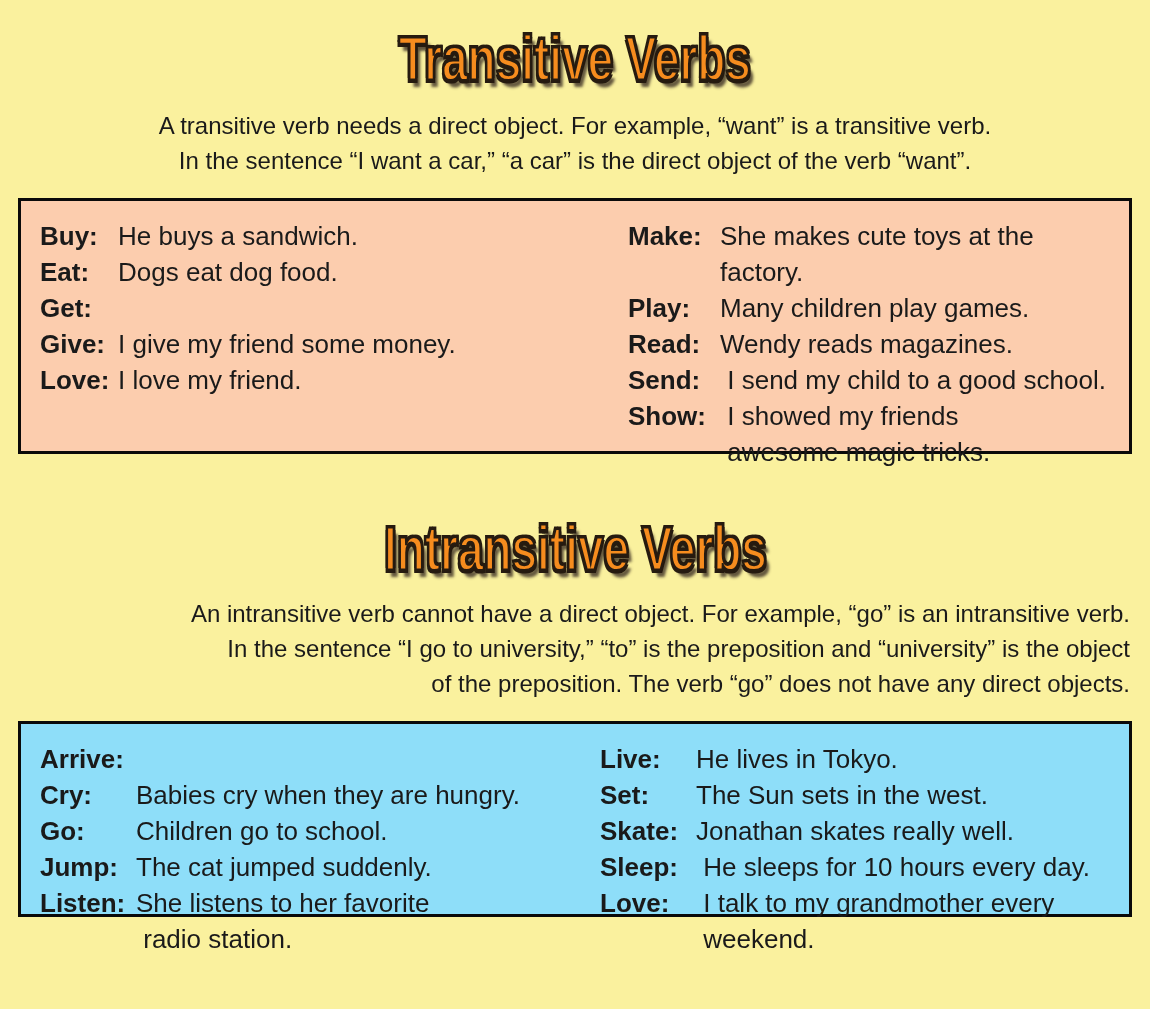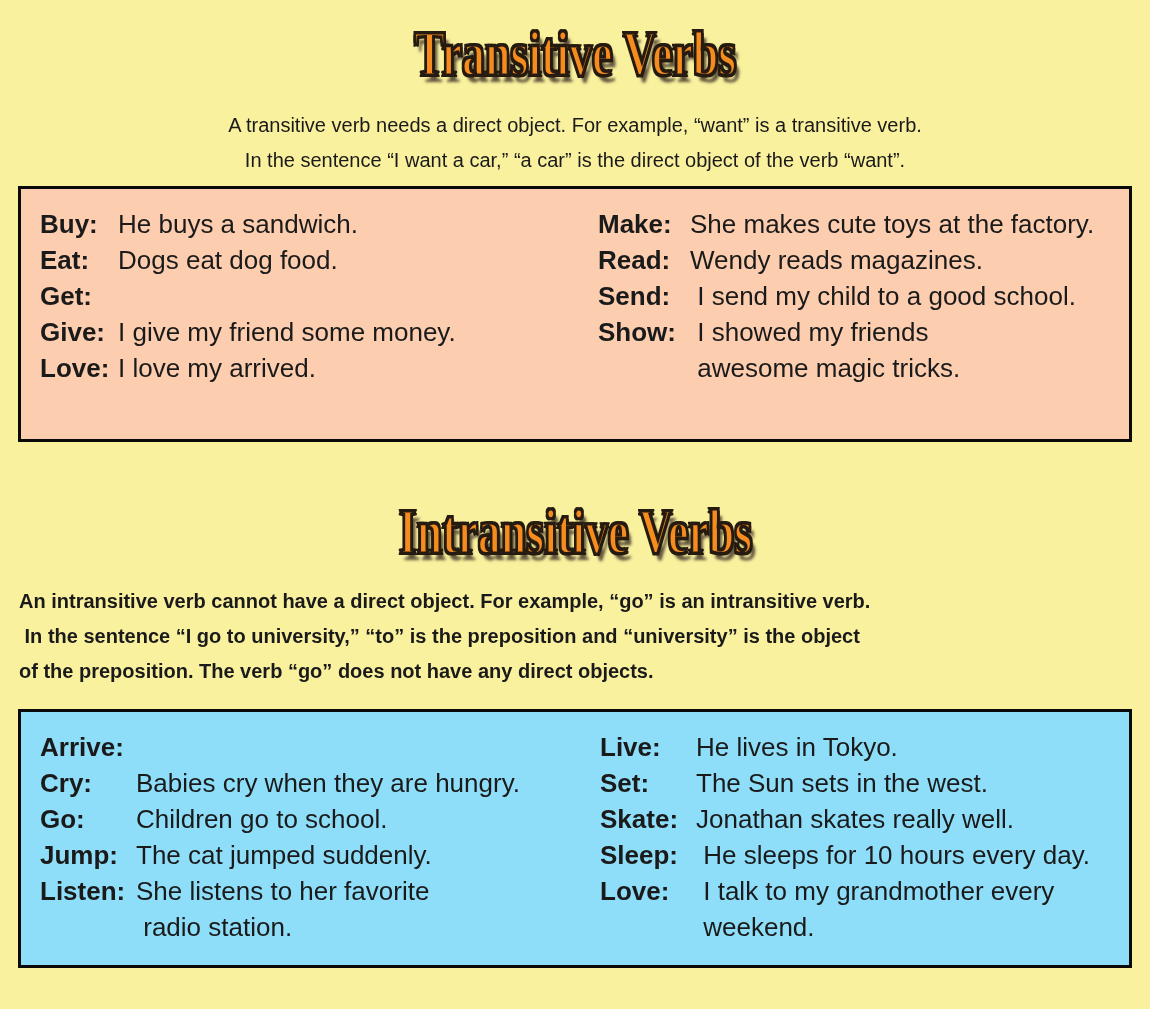--- a/index.html
+++ b/index.html
@@ -8,71 +8,71 @@
     width: 1150px;
     height: 1009px;
     background: #FAF19E;
     font-family: "Liberation Sans", sans-serif;
     color: #1a1a1a;
     overflow: hidden;
   }
   .title-wrap {
     display: flex;
     justify-content: center;
+    align-items: center;
     height: 72px;
-    font-family: Liberation Serif, serif;
   }
   .title-wrap.first { padding-top: 22px; }
   .fancy-title {
     font-weight: bold;
     font-size: 56px;
     letter-spacing: 0px;
     color: #F68C1E;
     -webkit-text-stroke: 2.5px #261b10;
     text-shadow:
       -2px -2px 0 #261b10,
        2px -2px 0 #261b10,
       -2px  2px 0 #261b10,
        2px  2px 0 #261b10,
        5px  6px 3px rgba(70, 58, 44, 0.85);
     transform: scale(0.82, 1.12);
     transform-origin: center center;
     white-space: nowrap;
   }
   .intro {
-    font-size: 20px;
+    font-size: 24px;
     line-height: 35px;
     white-space: pre-line;
   }
   .intro.centered {
     text-align: center;
     margin: 14px 30px 0 30px;
   }
   .intro.leftish {
-    text-align: left;
+    text-align: right;
     white-space: pre-wrap;
     margin: 12px 20px 0 19px;
-    font-weight: bold;
   }
   .example-box {
     box-sizing: border-box;
     margin: 0 18px;
     border: 3px solid #0a0a0a;
     display: grid;
     padding: 17px 18px 17px 19px;
   }
   .box-transitive {
-    margin-top: 8px;
+    margin-top: 20px;
     height: 256px;
     background: #FCCDAE;
     grid-template-columns: 558px 1fr;
+    gap: 30px;
   }
   .box-intransitive {
     margin-top: 20px;
-    height: 259px;
+    height: 196px;
     background: #8EDEF9;
     grid-template-columns: 560px 1fr;
   }
   .entry {
     display: flex;
     font-size: 26px;
     line-height: 36px;
   }
   .verb {
     font-weight: bold;
@@ -112,27 +112,31 @@
       </div>
       <div class="entry">
         <span class="verb">Get:</span>
       </div>
       <div class="entry">
         <span class="verb">Give:</span>
         <span class="sentence">I give my friend some money.</span>
       </div>
       <div class="entry">
         <span class="verb">Love:</span>
-        <span class="sentence">I love my arrived.</span>
+        <span class="sentence">I love my friend.</span>
       </div>
     </div>
     <div class="col col-t-right">
       <div class="entry">
         <span class="verb">Make:</span>
         <span class="sentence">She makes cute toys at the factory.</span>
+      </div>
+      <div class="entry">
+        <span class="verb">Play:</span>
+        <span class="sentence">Many children play games.</span>
       </div>
       <div class="entry">
         <span class="verb">Read:</span>
         <span class="sentence">Wendy reads magazines.</span>
       </div>
       <div class="entry">
         <span class="verb">Send:</span>
         <span class="sentence"> I send my child to a good school.</span>
       </div>
       <div class="entry">

